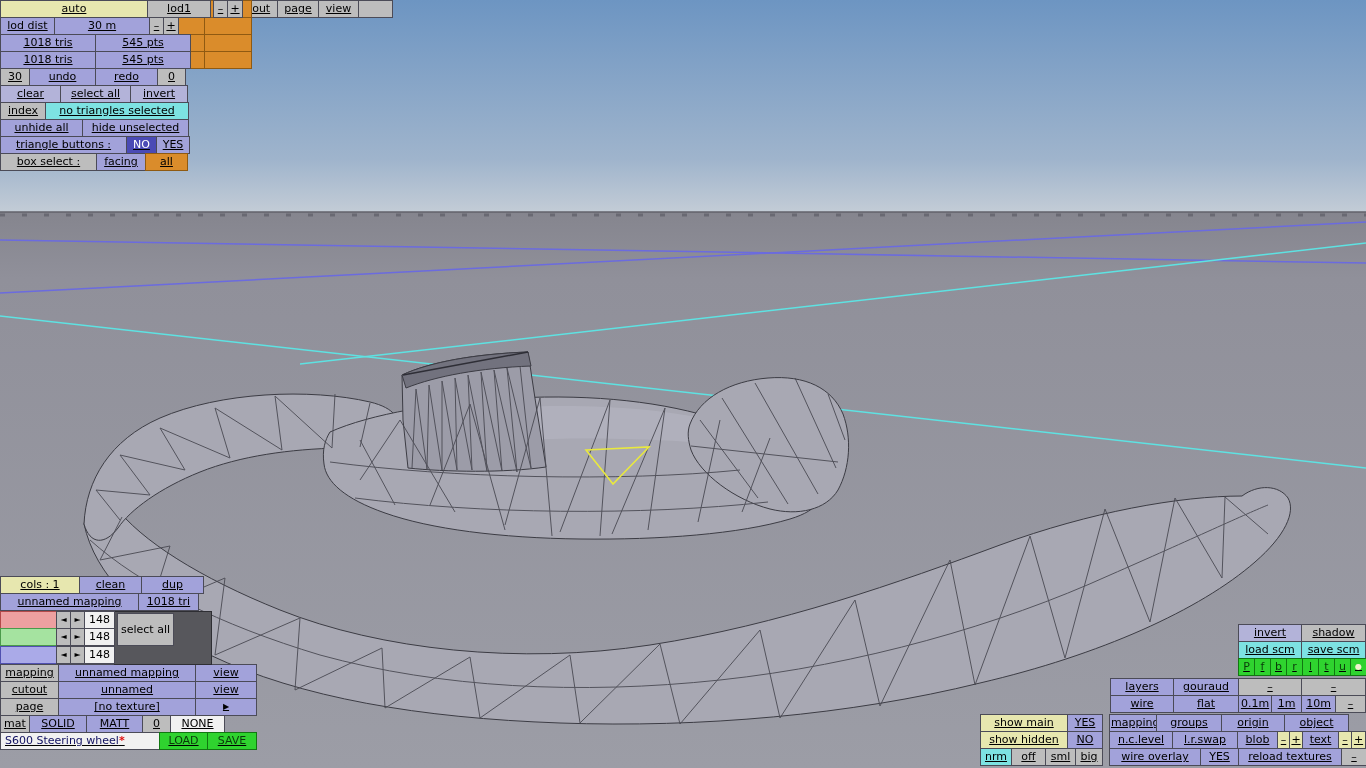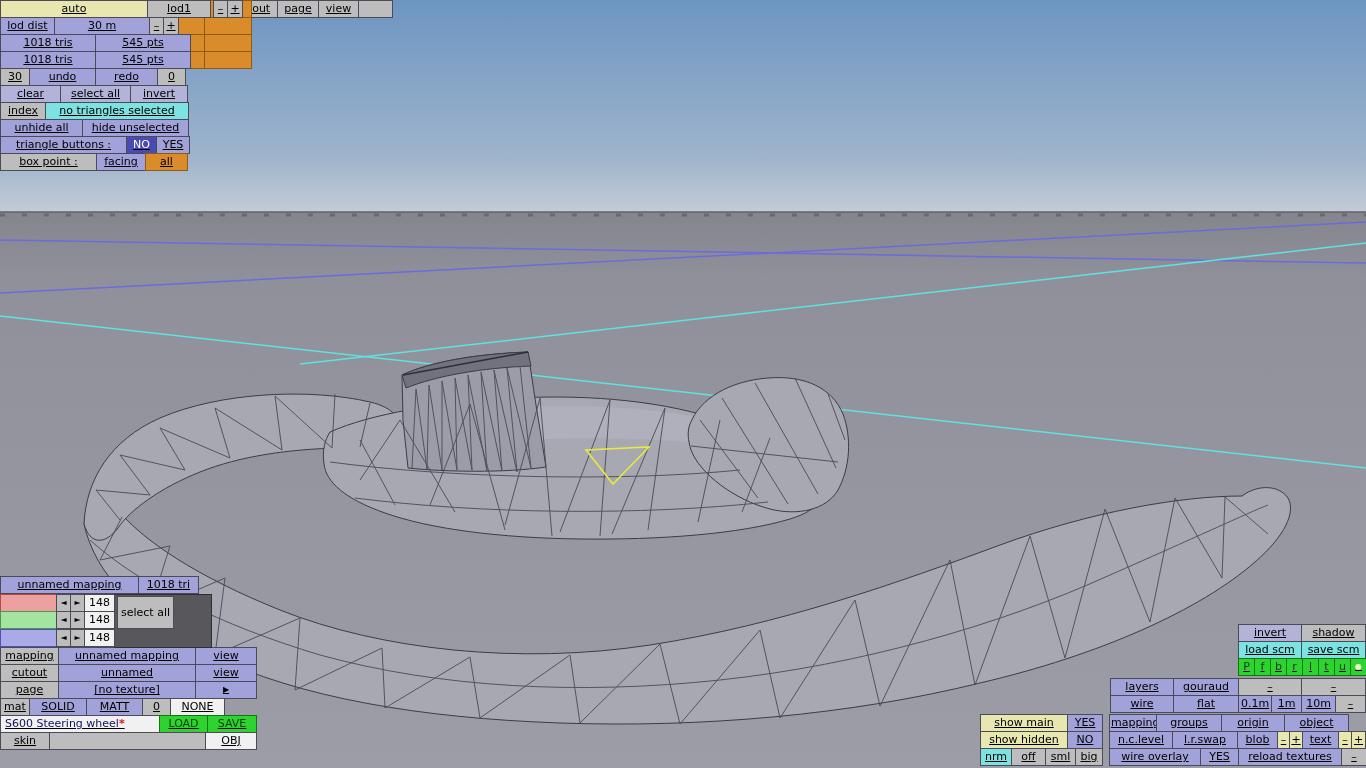--- a/index.html
+++ b/index.html
@@ -190,27 +190,32 @@
   <div class="row">
     <div class="cell c-lav" style="width:83px">unhide all</div>
     <div class="cell c-lav" style="width:107px">hide unselected</div>
   </div>
   <div class="row">
     <div class="cell c-lav" style="width:127px">triangle buttons :</div>
     <div class="cell c-blue" style="width:31px">NO</div>
     <div class="cell c-lav" style="width:34px">YES</div>
   </div>
   <div class="row">
-    <div class="cell c-grey" style="width:97px">box point :</div>
+    <div class="cell c-grey" style="width:97px">box select :</div>
     <div class="cell c-lav" style="width:50px">facing</div>
     <div class="cell c-orange" style="width:43px">all</div>
   </div>
 </div>
 
 <div class="panel" style="left:0;top:576px">
+  <div class="row">
+    <div class="cell c-yellow" style="width:80px">cols : 1</div>
+    <div class="cell c-lav" style="width:63px">clean</div>
+    <div class="cell c-lav" style="width:63px">dup</div>
+  </div>
   <div class="row">
     <div class="cell c-lav" style="width:139px">unnamed mapping</div>
     <div class="cell c-lav" style="width:61px">1018 tri</div>
   </div>
   <div class="swatchwrap">
     <div class="cell c-dark btn-abs" style="left:114px;top:0;width:98px;height:54px"></div>
     <div class="row" style="top:0">
       <div class="cell sw-r" style="width:57px"></div>
       <div class="cell c-grey arrow" style="width:15px">◄</div>
       <div class="cell c-grey arrow" style="width:15px">►</div>
@@ -250,25 +255,20 @@
     <div class="cell c-lav" style="width:58px">SOLID</div>
     <div class="cell c-lav" style="width:57px">MATT</div>
     <div class="cell c-grey" style="width:29px">0</div>
     <div class="cell c-white" style="width:55px">NONE</div>
   </div>
   <div class="row">
     <div class="cell c-white modelname" style="width:160px"><span>S600 Steering wheel</span><span class="star">*</span></div>
     <div class="cell c-green" style="width:49px">LOAD</div>
     <div class="cell c-green" style="width:50px">SAVE</div>
   </div>
-  <div class="row">
-    <div class="cell c-grey" style="width:50px">skin</div>
-    <div class="cell c-grey" style="width:157px"></div>
-    <div class="cell c-white" style="width:52px">OBJ</div>
-  </div>
 </div>
 
 <div class="panel" style="left:1238px;top:624px">
   <div class="row">
     <div class="cell c-lav2" style="width:64px">invert</div>
     <div class="cell c-grey" style="width:65px">shadow</div>
   </div>
   <div class="row">
     <div class="cell c-cyan" style="width:64px">load scm</div>
     <div class="cell c-cyan" style="width:65px">save scm</div>

